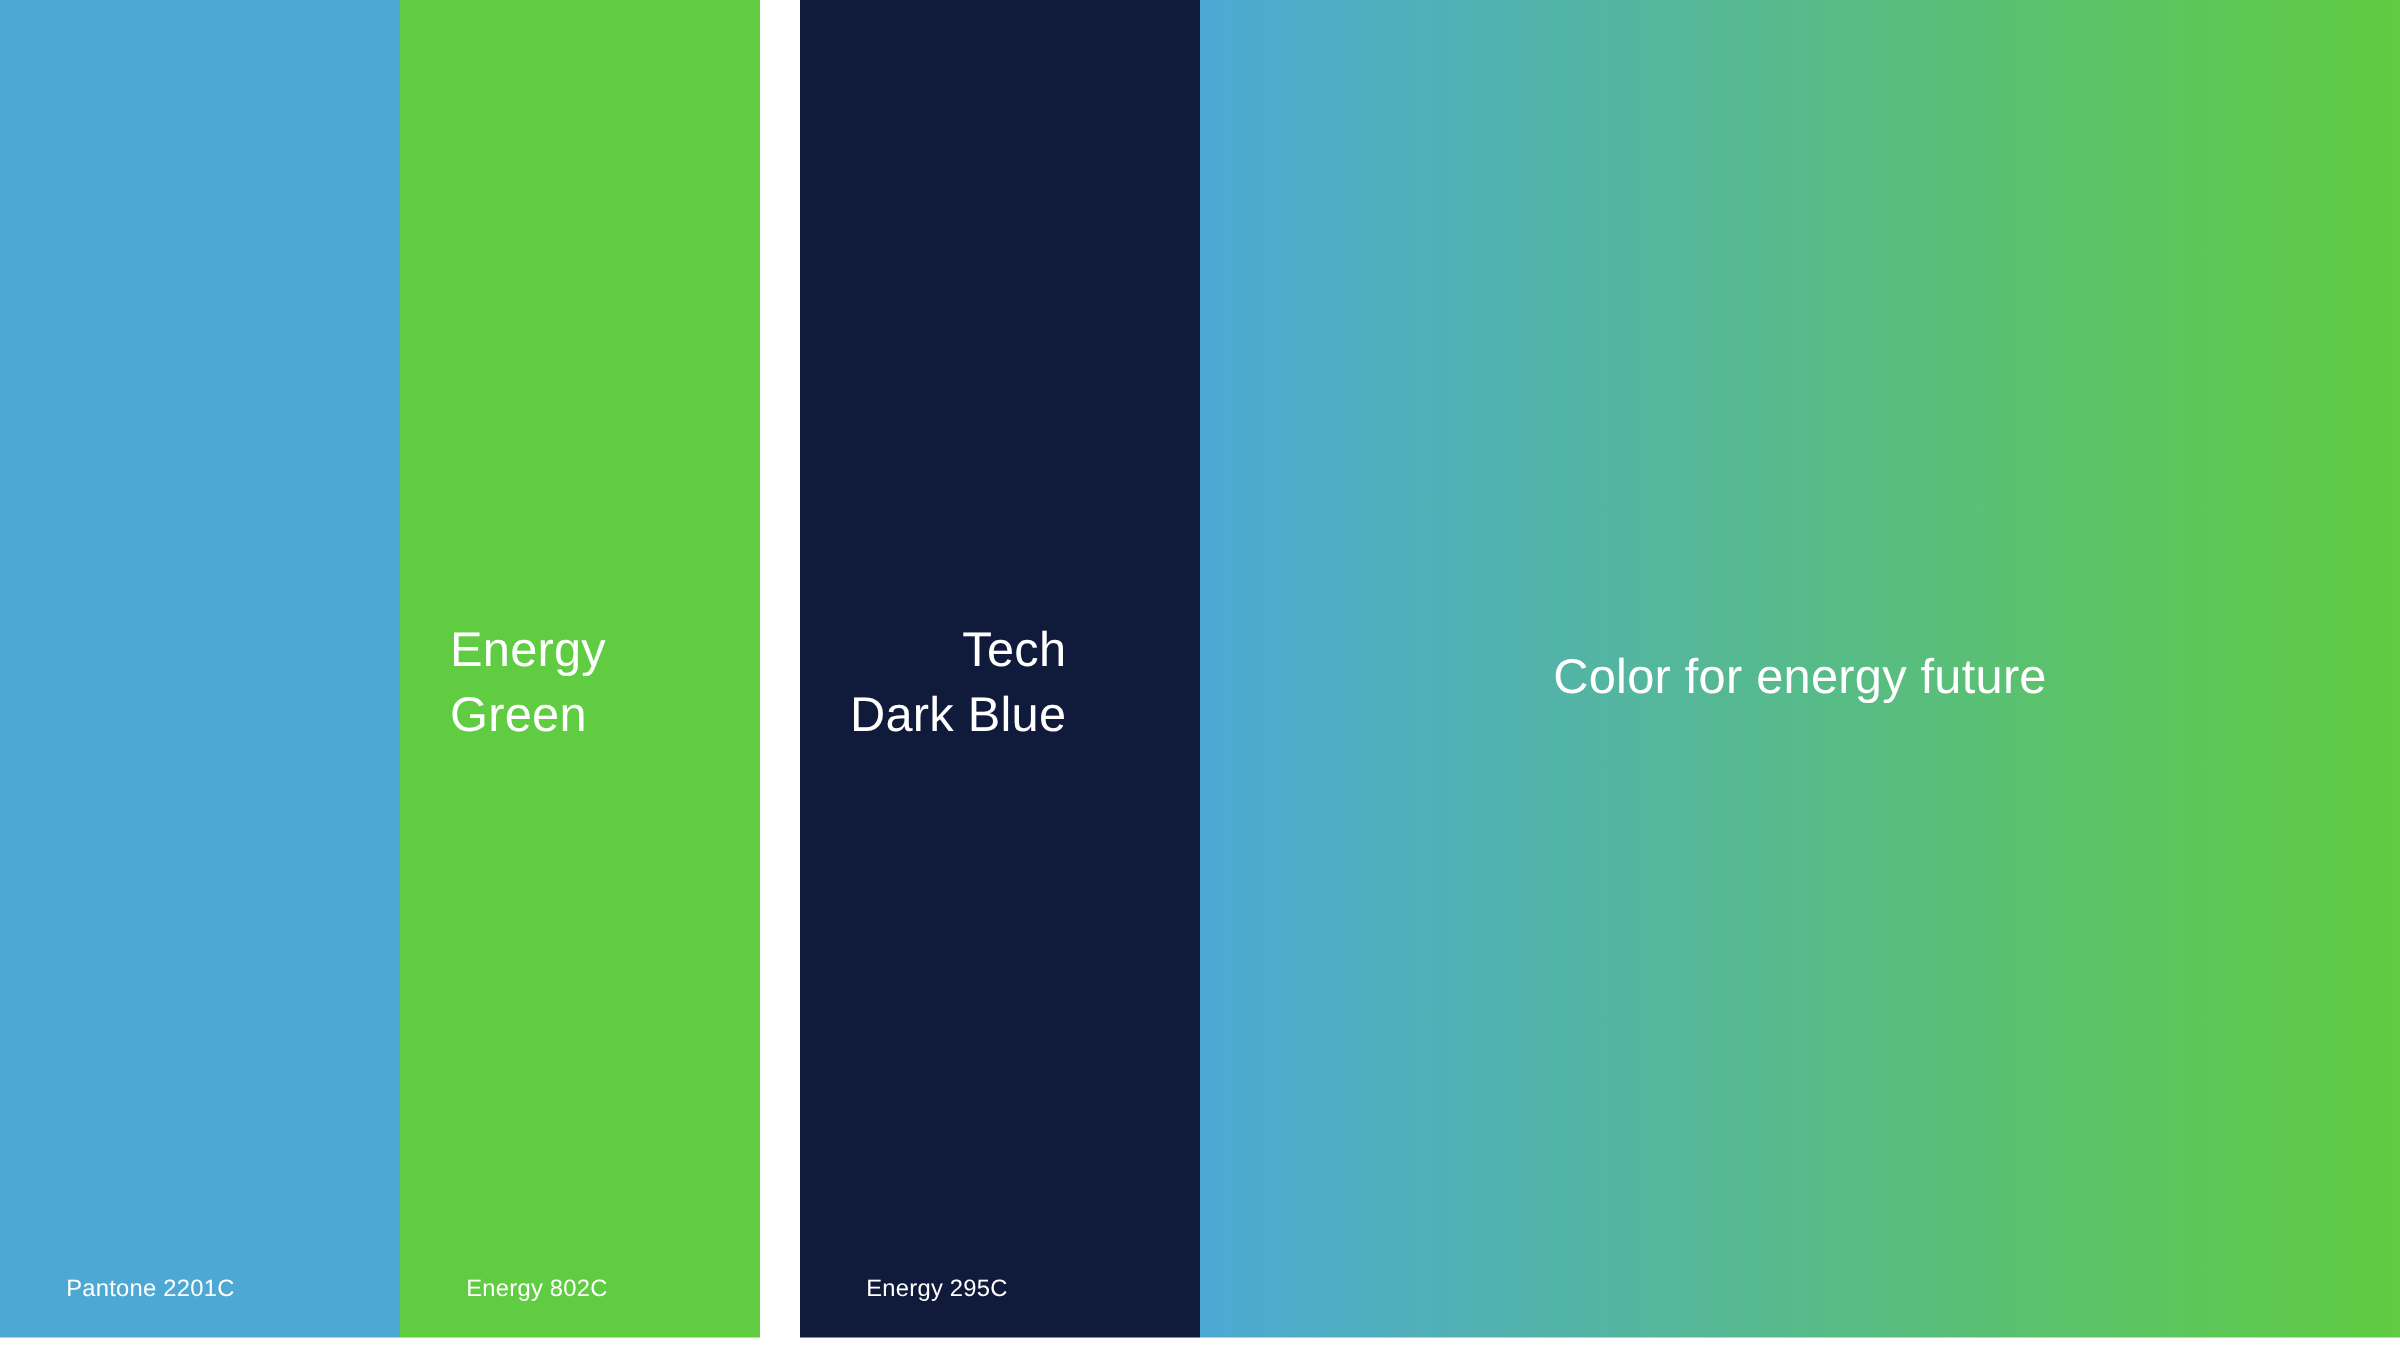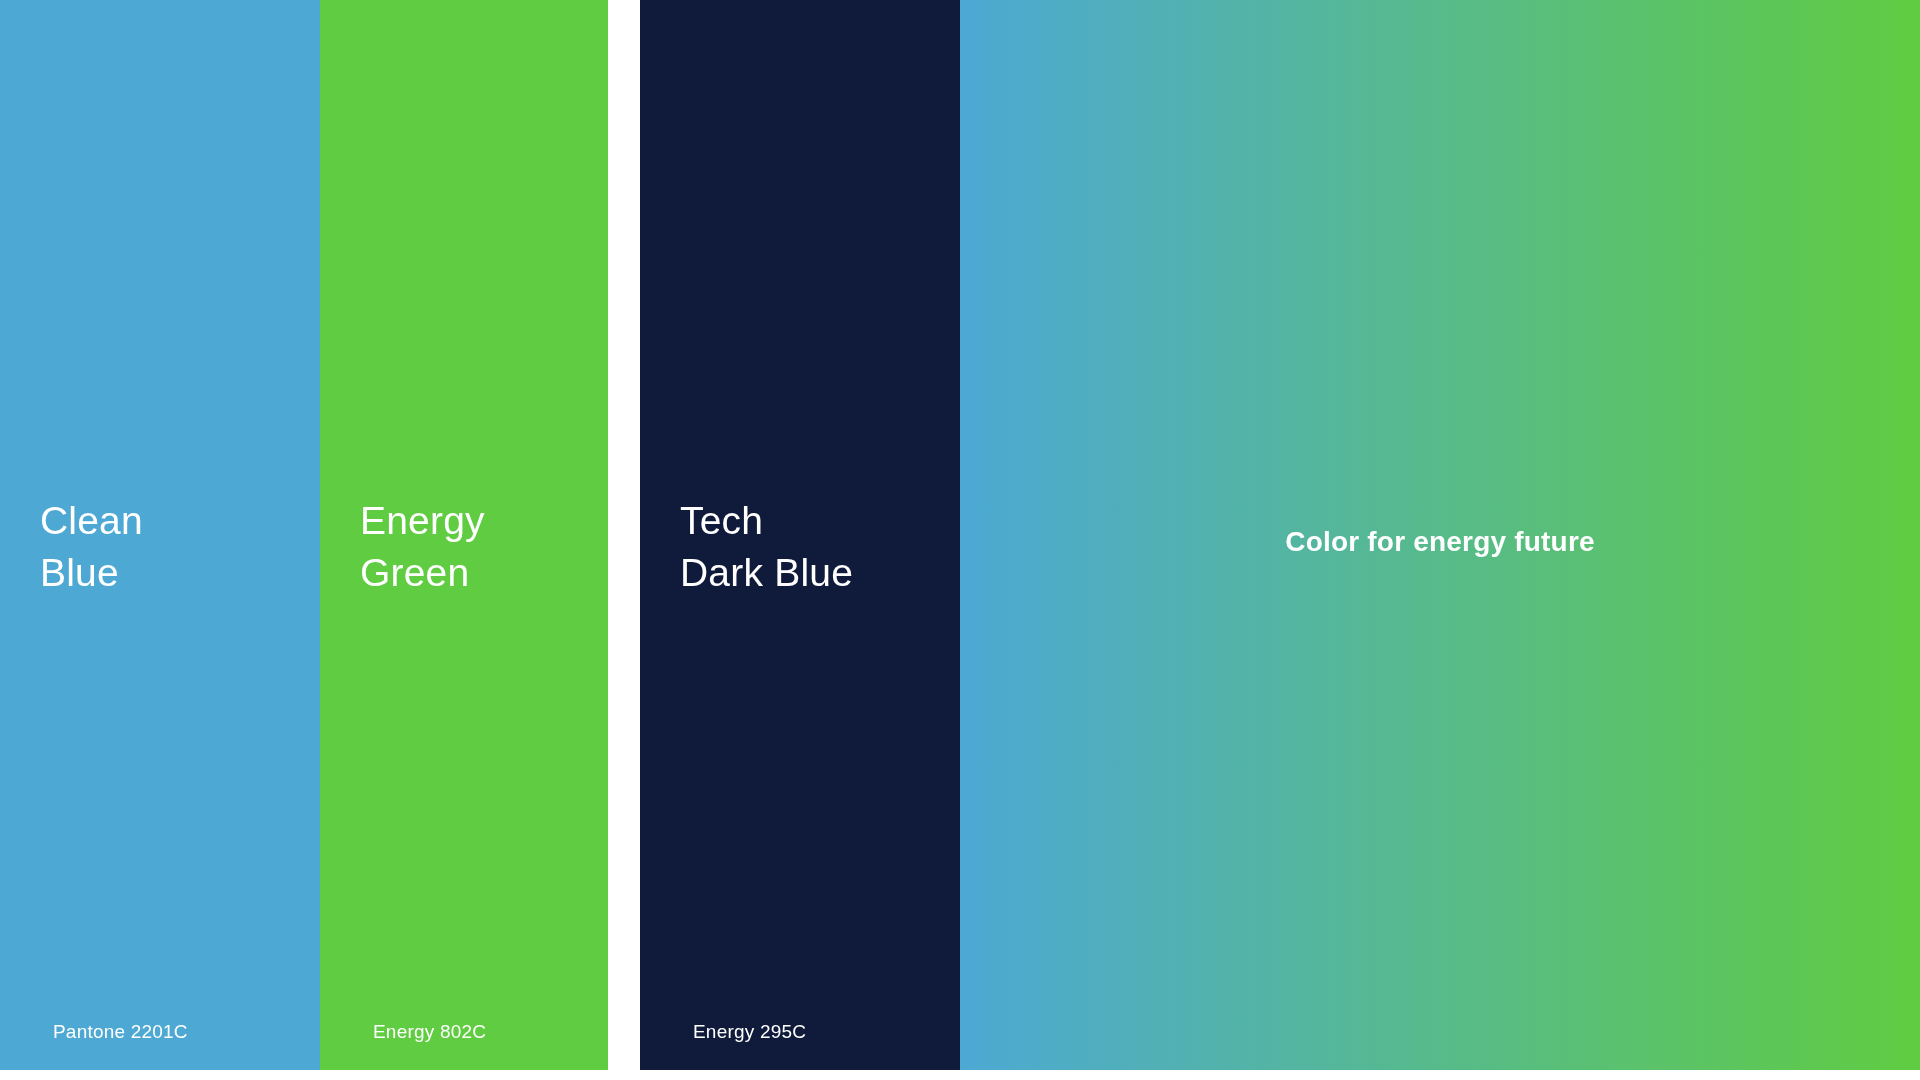--- a/index.html
+++ b/index.html
@@ -64,45 +64,43 @@
   }
 
   
   .gradient-tagline {
     position: absolute;
     left: 0;
     right: 0;
     top: 516px;
     margin: 0;
     text-align: center;
-    font-size: 28px;
-    font-weight: 700;
+    font-size: 39px;
+    font-weight: 400;
     letter-spacing: 0.2px;
     line-height: 52px;
     color: #ffffff;
   }
 </style>
 </head>
 <body style="background: rgb(255, 255, 255);">
 
 <main class="palette">
 
   <section class="swatch swatch--clean-blue" id="sw-clean-blue" style="background-color: rgb(77, 169, 212); color: rgb(255, 255, 255);">
-    <h2 class="swatch-name">Clean
-Blue</h2>
     <p class="swatch-code">Pantone 2201C</p>
   </section>
 
   <section class="swatch swatch--energy-green" id="sw-energy-green" style="background-color: rgb(96, 204, 65); color: rgb(255, 255, 255);">
     <h2 class="swatch-name">Energy
 Green</h2>
     <p class="swatch-code">Energy 802C</p>
   </section>
 
-  <section class="swatch swatch--tech-dark" id="sw-tech-dark-blue" style="background-color: rgb(16, 26, 58); color: rgb(255, 255, 255);">
+  <section class="swatch swatch--tech-dark" id="sw-tech-dark-blue" style="background-color: rgb(16, 26, 58); color: rgb(255, 255, 255); text-align: right;">
     <h2 class="swatch-name">Tech
 Dark Blue</h2>
     <p class="swatch-code">Energy 295C</p>
   </section>
 
   <section class="swatch swatch--gradient" id="sw-gradient" style="background: linear-gradient(to right, rgb(77, 169, 212) 0%, rgb(96, 204, 65) 100%); color: rgb(255, 255, 255);">
     <h2 class="gradient-tagline">Color for energy future</h2>
   </section>
 
 </main>

